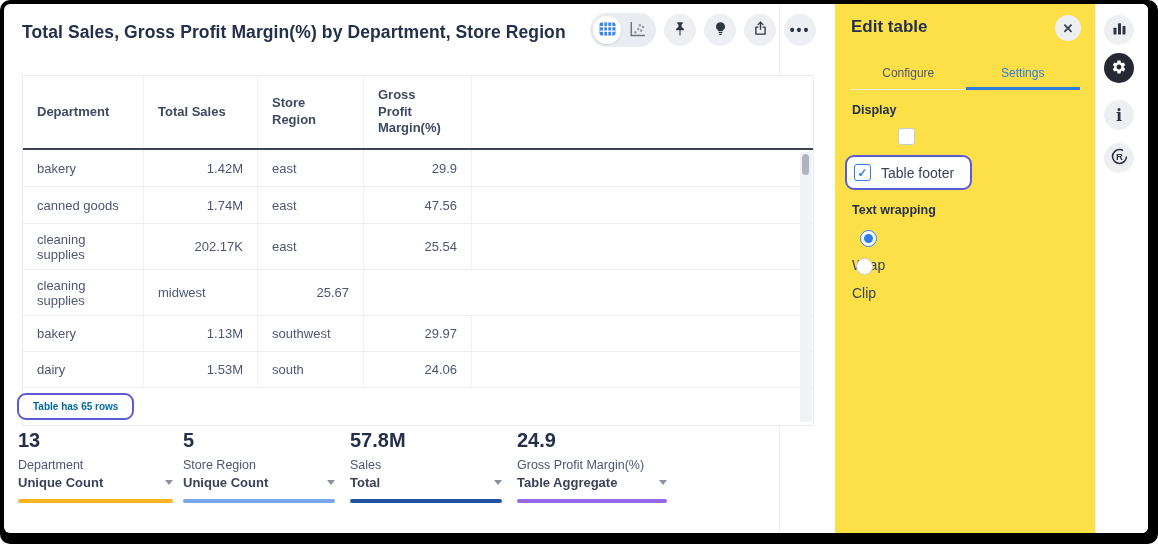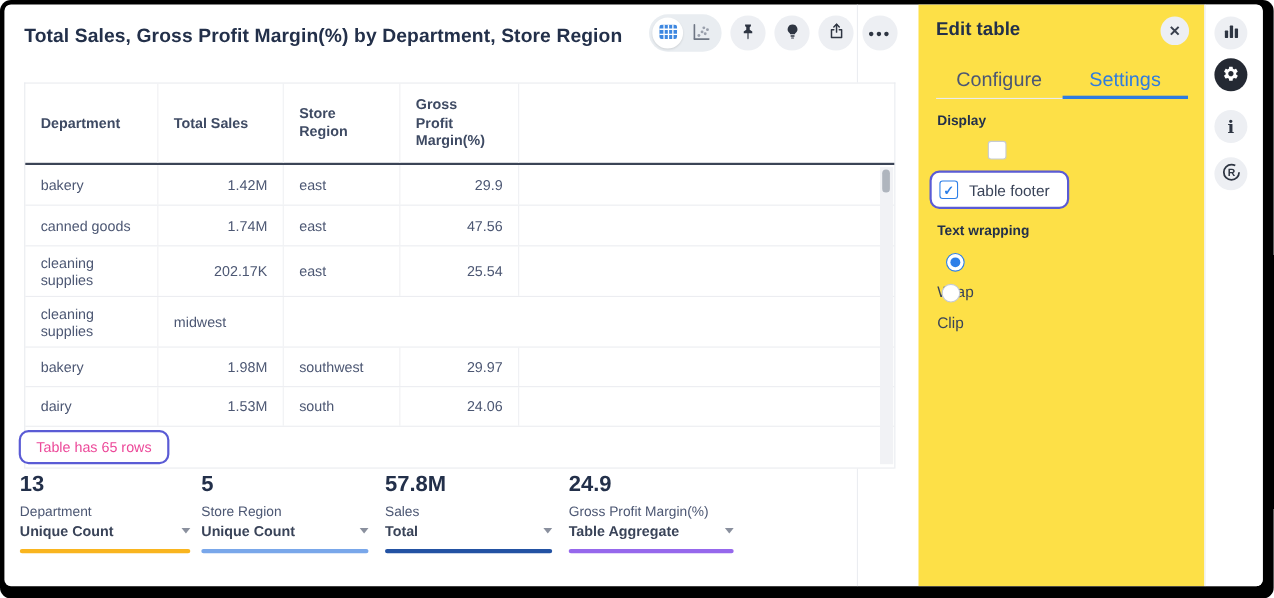--- a/index.html
+++ b/index.html
@@ -27,21 +27,21 @@
   .thead { border-bottom:2px solid #3B4456; }
   .thead .cell { min-height:72px; display:flex; align-items:center; font-weight:700; color:#3E4A63; line-height:1.3; }
   .cell { padding:8px 14px; font-size:13px; color:#4C5773; border-right:1px solid #EFF0F3; display:flex; align-items:center; }
   .cell:last-child { border-right:none; }
   .cell.num { justify-content:flex-end; text-align:right; }
   .cell.pad-r { padding-right:26px; }
   .tbody .trow { border-bottom:1px solid #ECEDF1; }
   .r36 .cell { height:36px; } .r45 .cell { height:45px; } .r35 .cell { height:35px; }
   .tfoot { height:38px; border-bottom:1px solid #E9EBEF; display:flex; align-items:center; }
   .footer-badge { margin-left:-6px; background:#fff; border:2px solid #5A5BD5; border-radius:9px;
-                  padding:6px 14px; font-size:13px; color:#ec4899; }
+                  padding:6px 14px; font-size:10px; color:#0369a1;font-weight:bold; }
   .scroll-strip { position:absolute; right:1px; top:76px; width:12px; height:270px; background:#F1F2F5; }
   .scroll-thumb { position:absolute; left:2px; top:2px; width:7px; height:21px; background:#AFB5BE; border-radius:4px; }
 
   
   .stat { position:absolute; top:425px; }
   .stat .value { font-size:20px; font-weight:700; color:#23304A; margin-bottom:6px; }
   .stat .name { font-size:12.5px; color:#4C5773; margin-bottom:3px; }
   .stat .agg-row { display:flex; align-items:center; justify-content:space-between;text-align:right; }
   .stat .agg { font-size:13px; font-weight:700; color:#394358; }
   .chevron { width:0; height:0; border-left:4px solid transparent; border-right:4px solid transparent;
@@ -52,21 +52,21 @@
   .stat3 { left:346px; width:152px; }
   .stat4 { left:513px; width:150px; }
 
   
   .panel { position:absolute; left:831px; top:0; width:260px; height:529px; background:#fde047; }
   .panel-title { position:absolute; left:16px; top:13px; font-size:17px; font-weight:700; color:#23304A; }
   .close-btn { position:absolute; right:14px; top:11px; width:26px; height:26px; border:none; border-radius:50%;
                background:#EDEFF3; color:#39404E; font-size:13px; font-weight:700; cursor:pointer;
                display:flex; align-items:center; justify-content:center; }
   .tabs { position:absolute; left:16px; right:15px; top:52px; height:34px; display:flex; border-bottom:1px solid #E9EBEF; }
-  .tab { flex:1; border:none; background:transparent; font-size:18px; color:#4C5773; cursor:pointer; position:relative;
+  .tab { flex:1; border:none; background:transparent; font-size:12px; color:#4C5773; cursor:pointer; position:relative;
          font-family:"Liberation Sans", sans-serif; }
   .tab.active { color:#2E7CE0; font-weight:400; }
   .tab.active::after { content:""; position:absolute; left:0; right:0; bottom:-1px; height:3px; background:#2E7CE0; }
 
   .section-label { position:absolute; left:17px; font-size:12.5px; font-weight:700; color:#23304A; }
   .opt-row { position:absolute; left:17px; display:flex; align-items:center; gap:10px; cursor:pointer;flex-direction:column; }
   .opt-label { font-size:14px; color:#394358; }
   .checkbox { width:17px; height:17px; border:1.5px solid #C6CBD4; border-radius:3px; background:#fff;
               display:flex; align-items:center; justify-content:center; }
   .checkbox.checked { border-color:#2D7FE8; color:#2D7FE8; font-size:12px; font-weight:700; }
@@ -183,25 +183,26 @@
           <div class="trow r45">
             <div class="cell">cleaning supplies</div>
             <div class="cell num">202.17K</div>
             <div class="cell">east</div>
             <div class="cell num">25.54</div>
             <div class="cell"></div>
           </div>
           <div class="trow r45">
             <div class="cell">cleaning supplies</div>
             <div class="cell">midwest</div>
+            <div class="cell num">25.67</div>
             <div class="cell"></div>
           </div>
           <div class="trow r35">
             <div class="cell">bakery</div>
-            <div class="cell num">1.98M</div>
+            <div class="cell num">1.13M</div>
             <div class="cell">southwest</div>
             <div class="cell num">29.97</div>
             <div class="cell"></div>
           </div>
           <div class="trow r35">
             <div class="cell">dairy</div>
             <div class="cell num">1.53M</div>
             <div class="cell">south</div>
             <div class="cell num">24.06</div>
             <div class="cell"></div>

